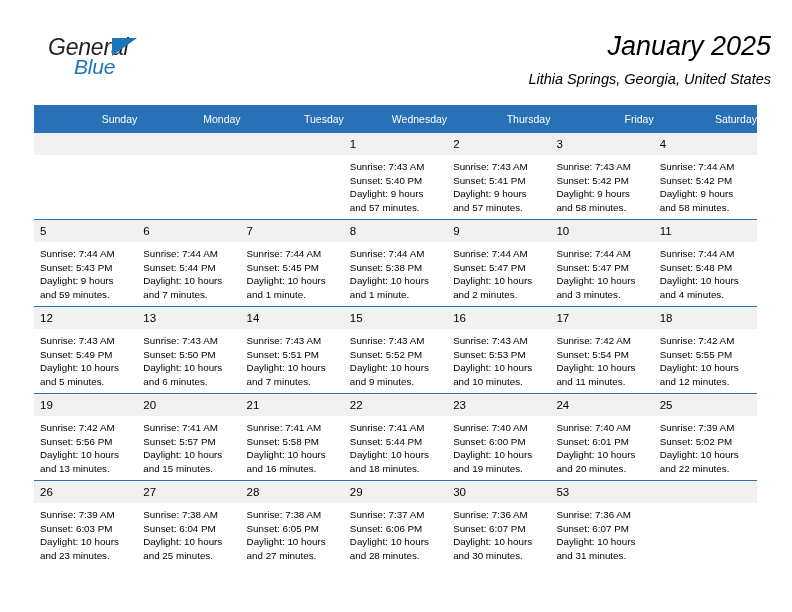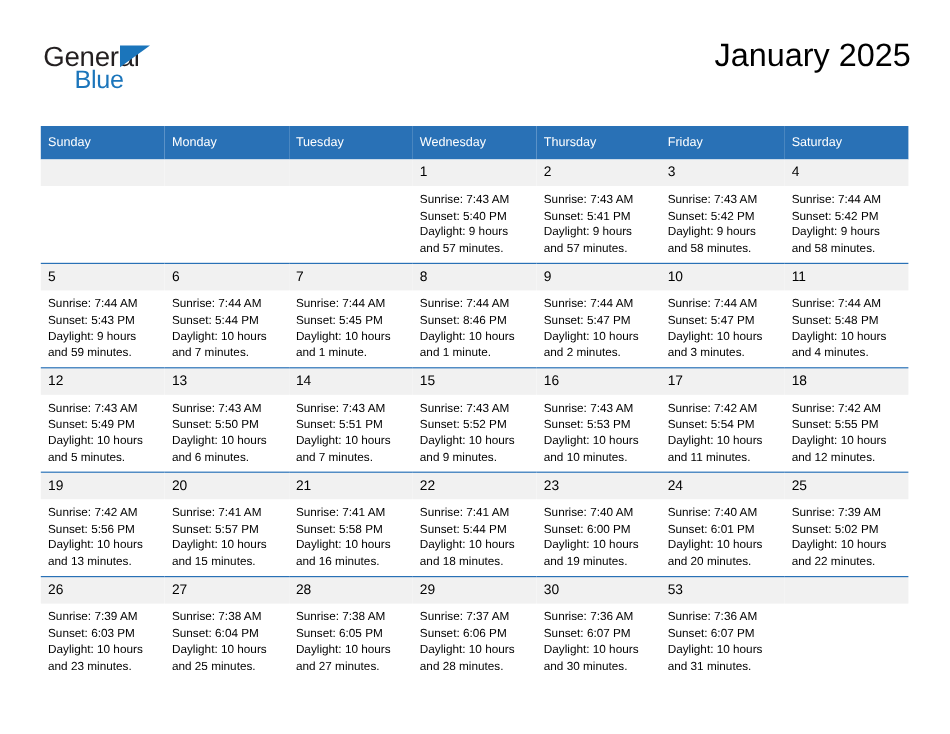--- a/index.html
+++ b/index.html
@@ -18,24 +18,25 @@
   .page {
     position: relative;
     width: 792px;
     height: 612px;
     box-sizing: border-box;
   }
 
   
   .header {
     position: absolute;
-    left: 36px;
+    left: 48px;
     top: 30px;
     width: 723px;
     height: 68px;
+    font-style: italic;
   }
 
   .logo {
     position: absolute;
     left: 0px;
     top: 4px;
     width: 200px;
     height: 56px;
   }
   .logo-general {
@@ -95,21 +96,21 @@
     width: 723px;
     border-collapse: collapse;
     table-layout: fixed;
   }
 
   .calendar th {
     background: #2971b6;
     color: #ffffff;
     font-size: 10.5px;
     font-weight: normal;
-    text-align: left;
+    text-align: right;
     padding: 5px 0 5px 6px;
     height: 18px;
     vertical-align: middle;
     border: none;
   }
 
   .calendar td {
     vertical-align: top;
     padding: 0;
     border: none;
@@ -152,20 +153,21 @@
   <div class="header">
 
     <div class="logo">
       <span class="logo-general">General</span>
       <span class="logo-triangle"></span>
       <span class="logo-blue">Blue</span>
     </div>
 
     <div class="title-block">
       <div class="cal-title">January 2025</div>
+      <div class="cal-subtitle">Lithia Springs, Georgia, United States</div>
     </div>
 
   </div>
 
   <table class="calendar">
     <thead>
       <tr>
         <th>Sunday</th>
         <th>Monday</th>
         <th>Tuesday</th>
@@ -248,21 +250,21 @@
               <div>Sunrise: 7:44 AM</div>
               <div>Sunset: 5:45 PM</div>
               <div>Daylight: 10 hours</div>
               <div>and 1 minute.</div>
             </div>
           </td>
           <td class="day-cell">
             <div class="daynum">8</div>
             <div class="details">
               <div>Sunrise: 7:44 AM</div>
-              <div>Sunset: 8:46 PM</div>
+              <div>Sunset: 5:38 PM</div>
               <div>Daylight: 10 hours</div>
               <div>and 1 minute.</div>
             </div>
           </td>
           <td class="day-cell">
             <div class="daynum">9</div>
             <div class="details">
               <div>Sunrise: 7:44 AM</div>
               <div>Sunset: 5:47 PM</div>
               <div>Daylight: 10 hours</div>

